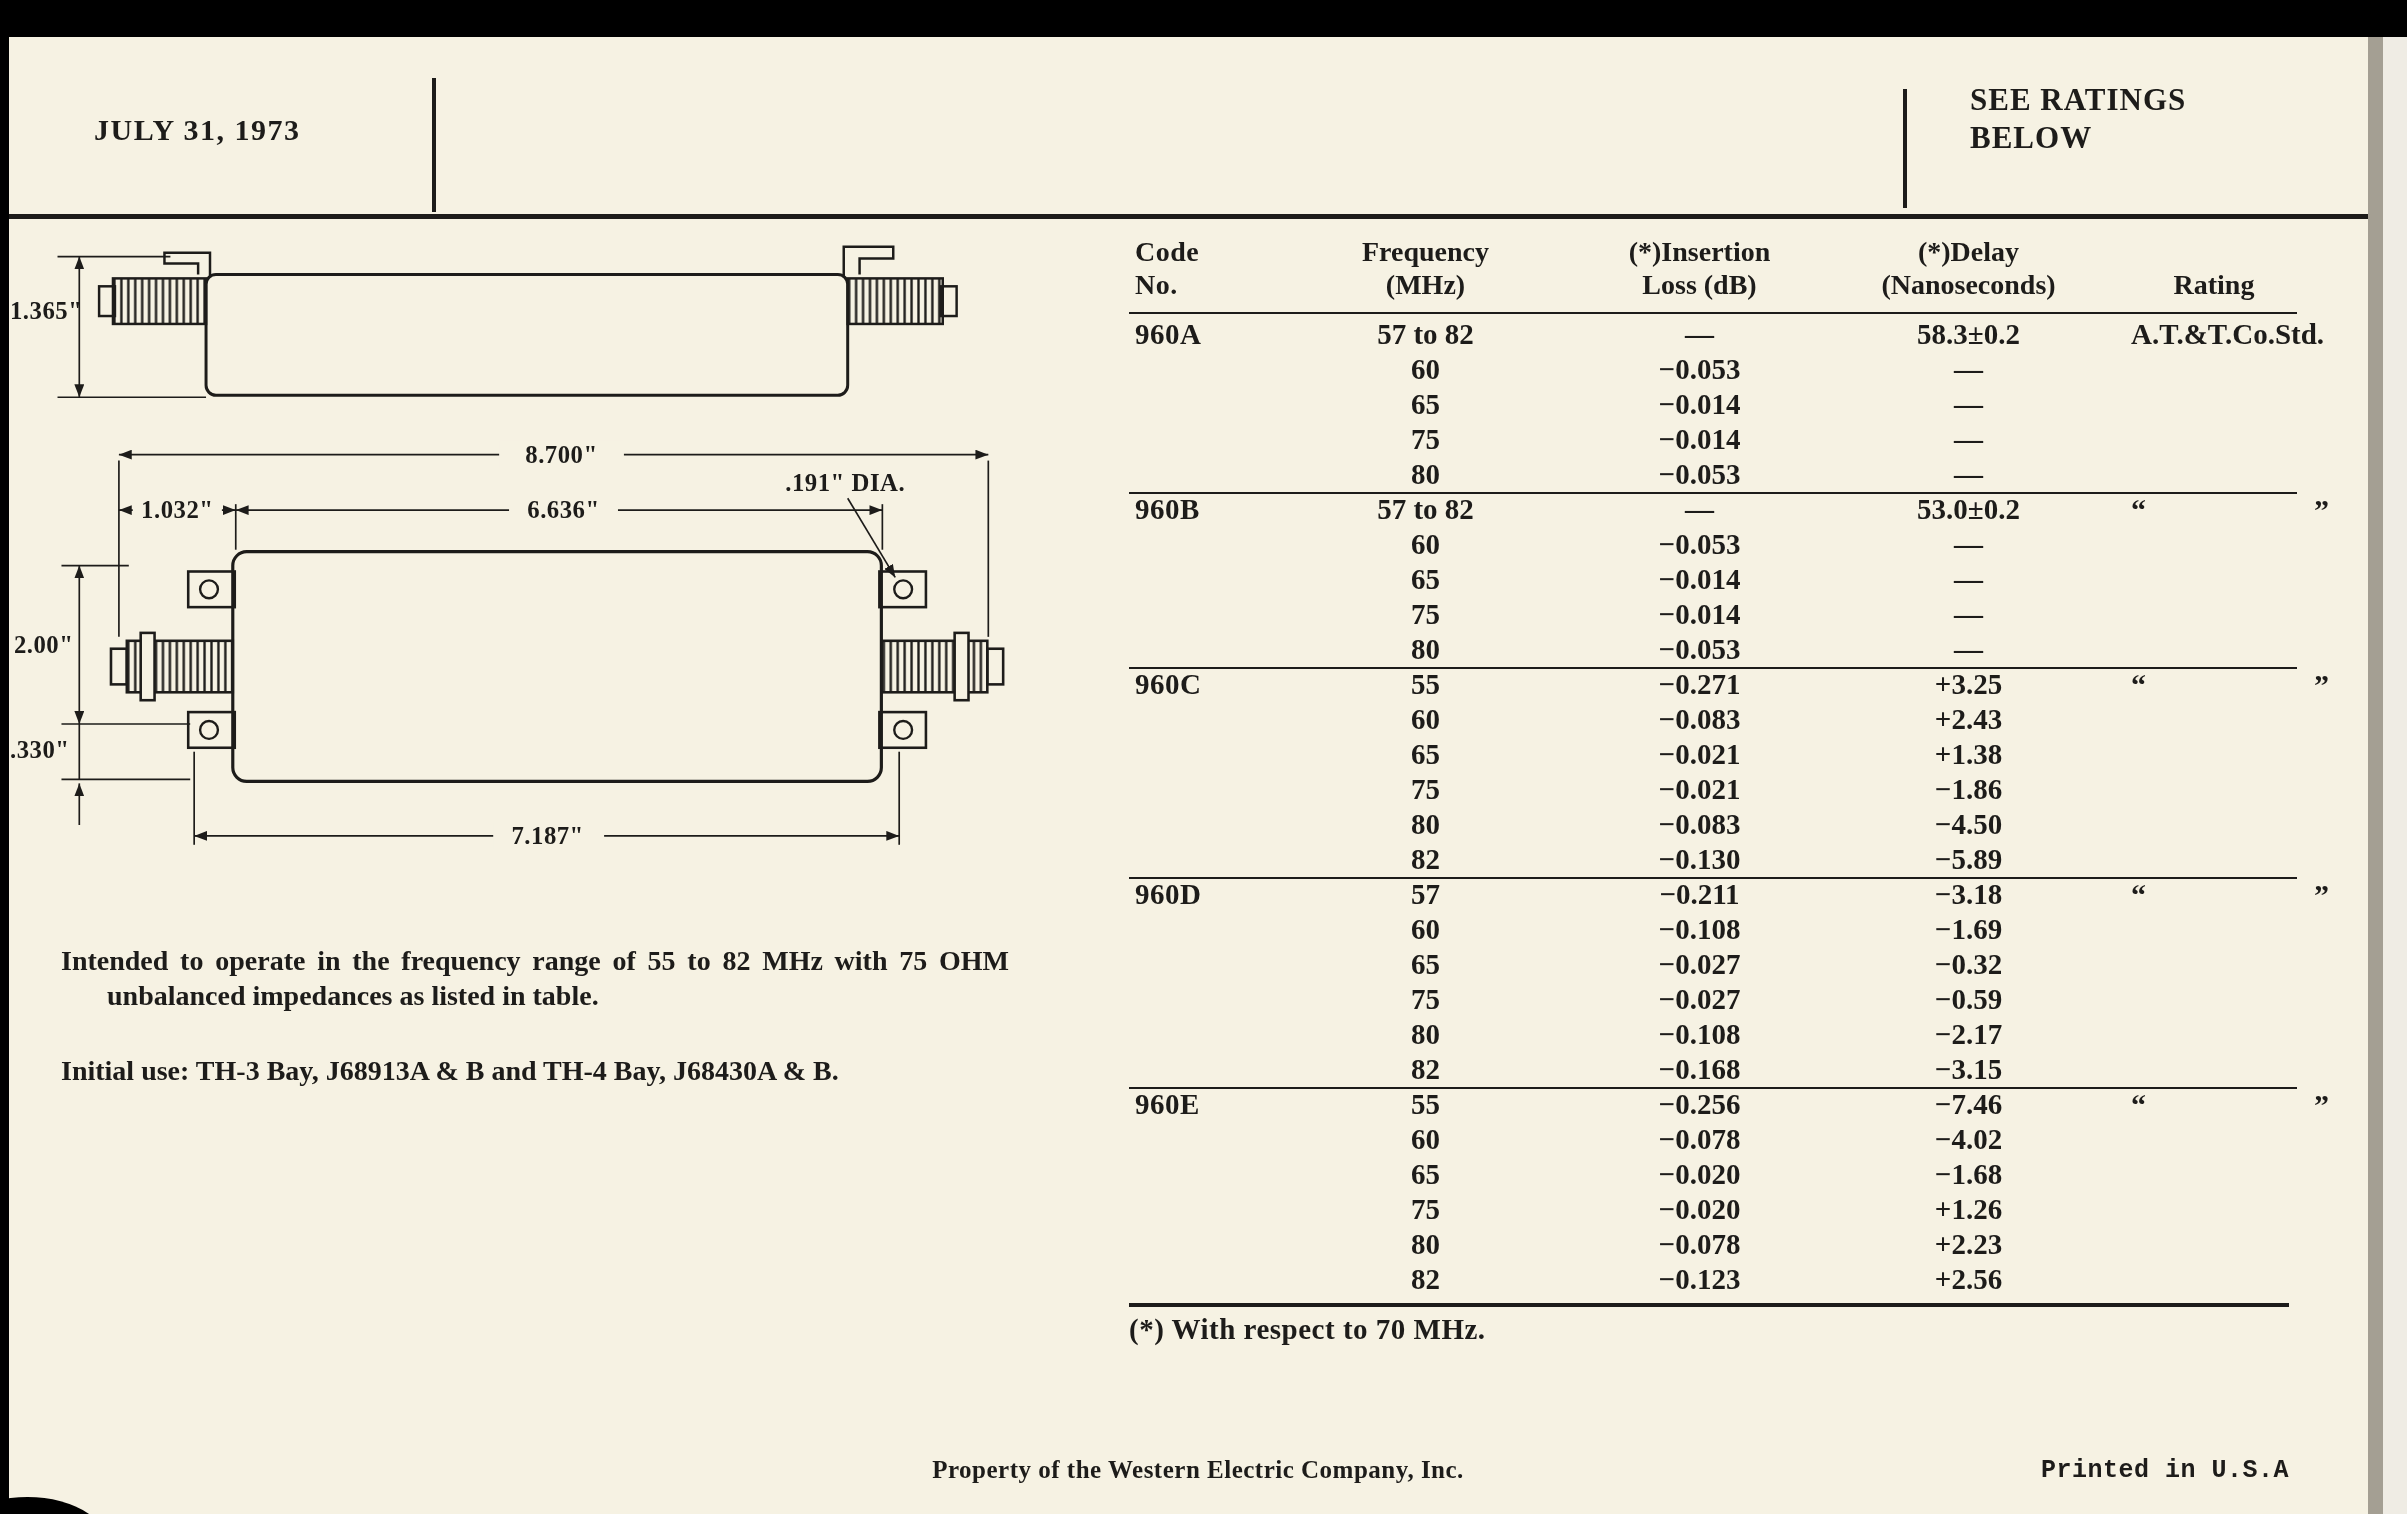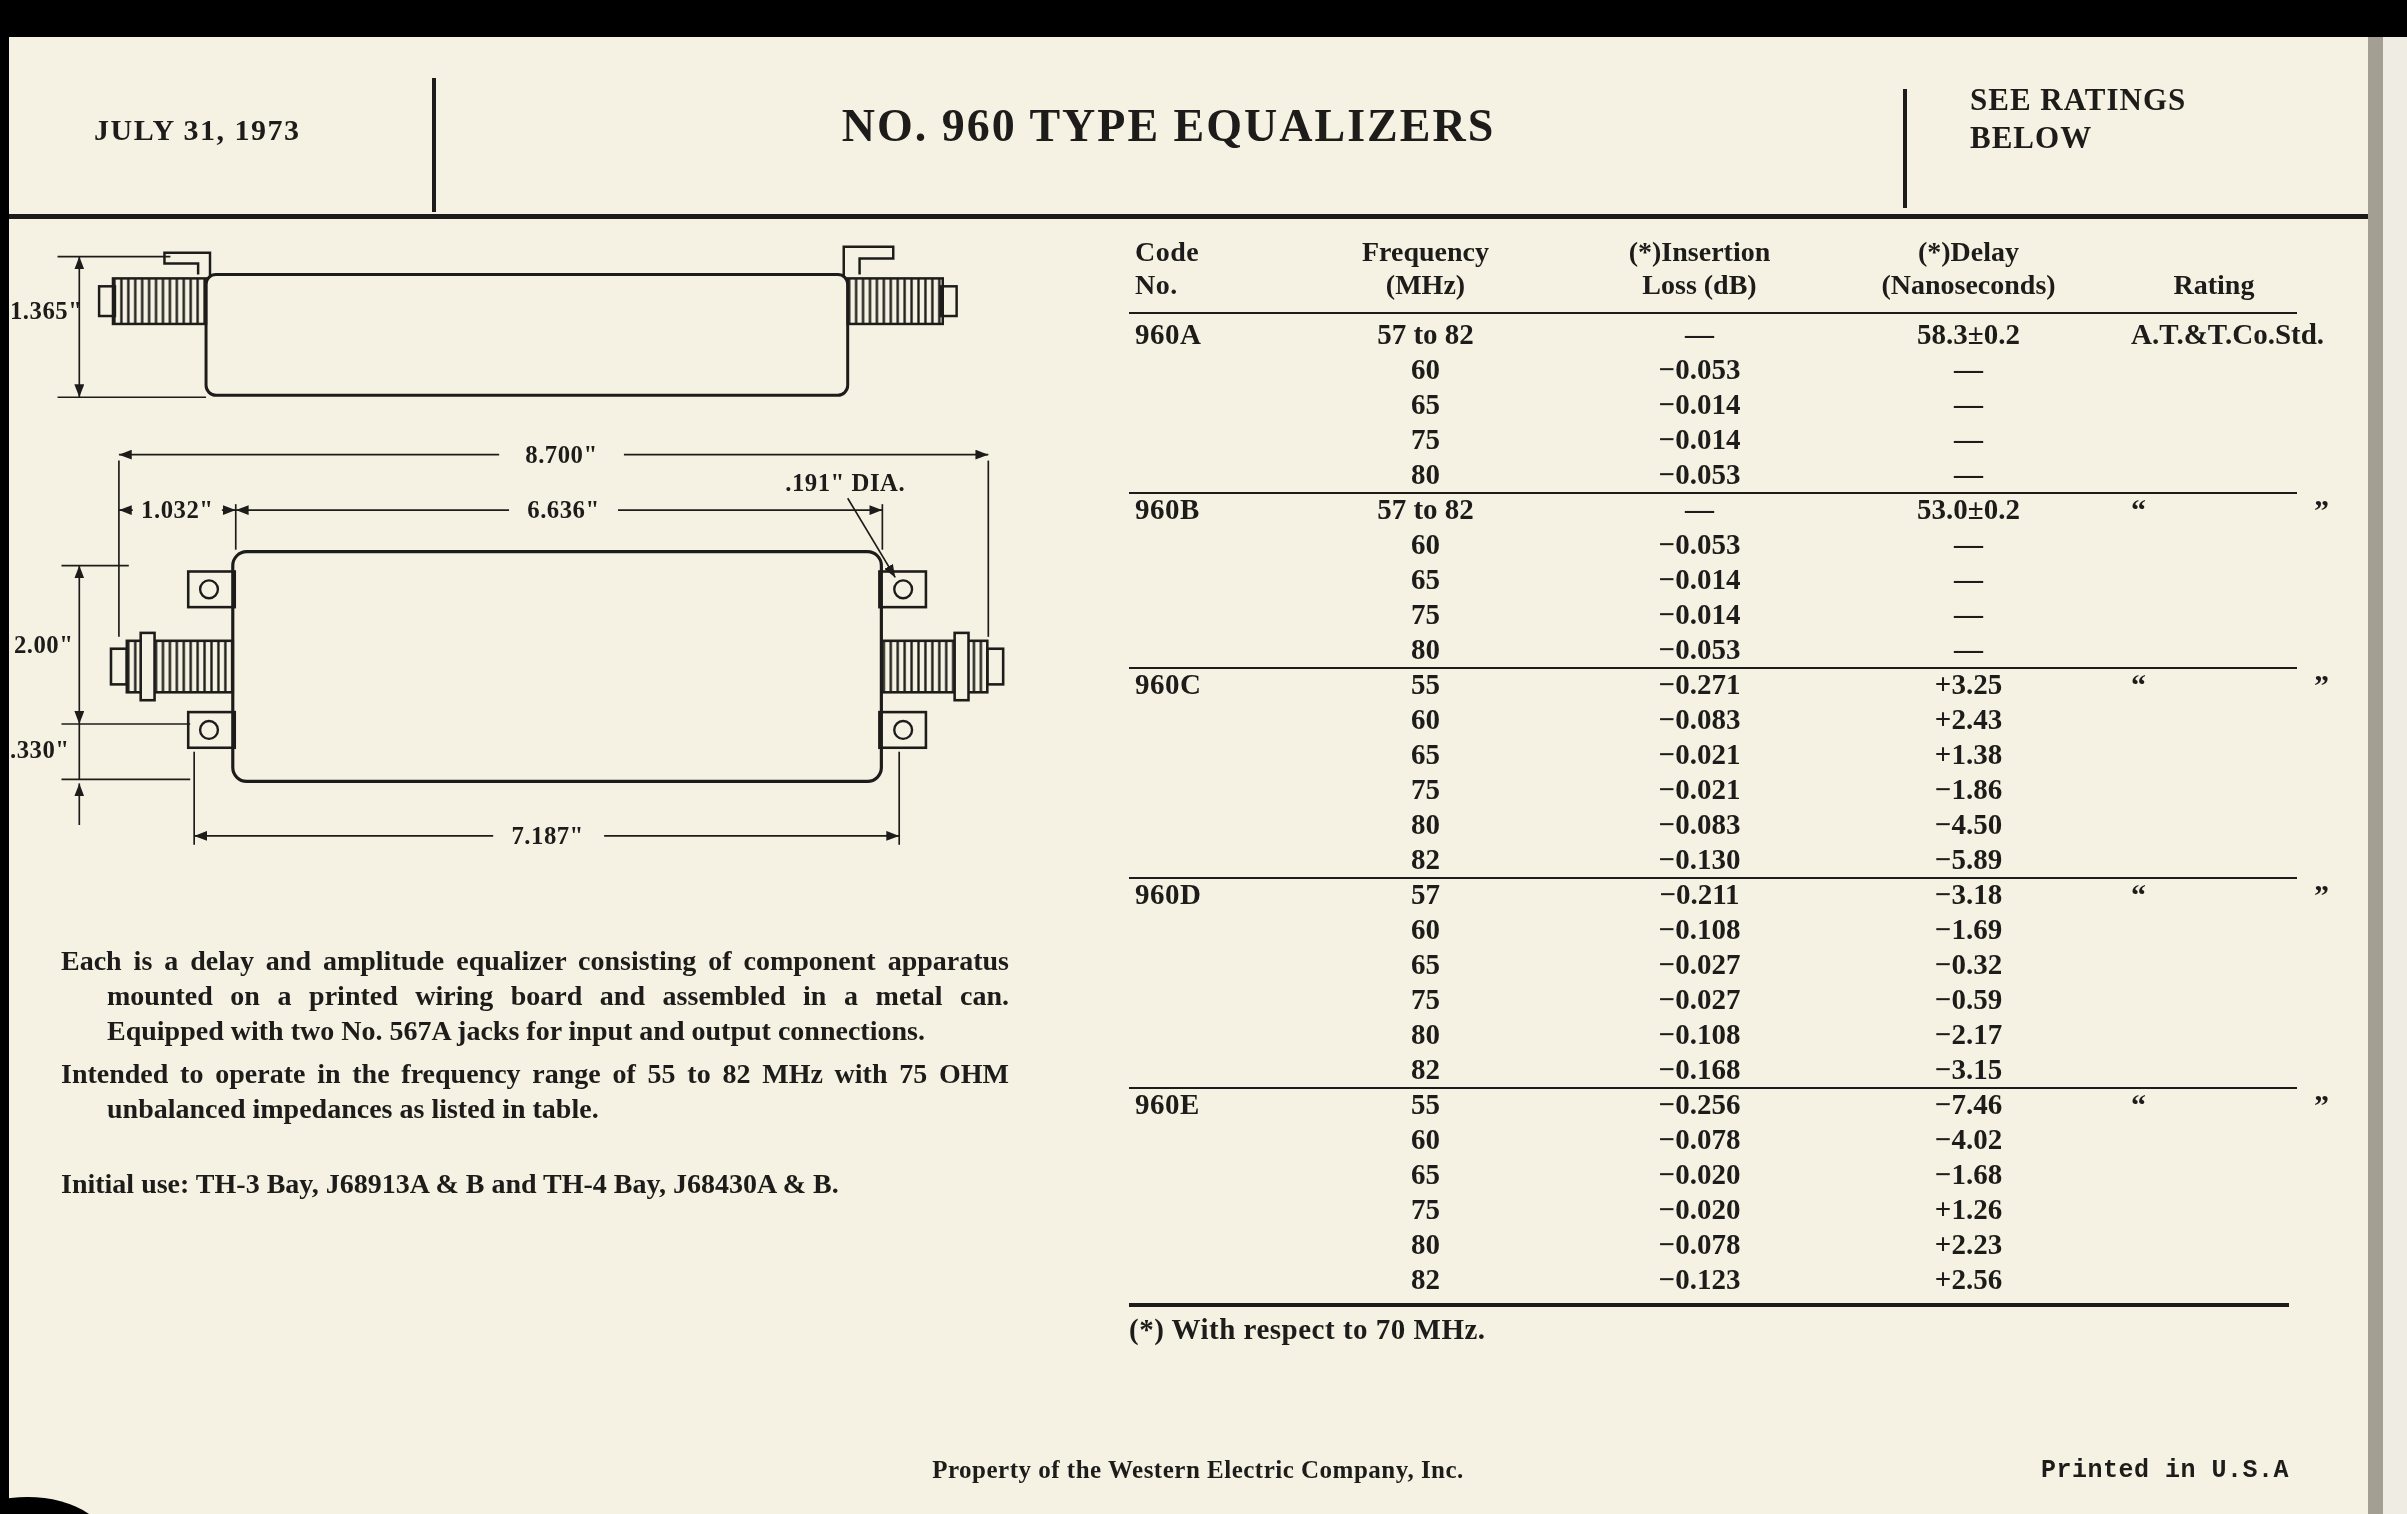--- a/index.html
+++ b/index.html
@@ -60,21 +60,20 @@
   .footer-left  { position:absolute; left:881px;  top:1432px; width:634px; text-align:center; font-size:25px; letter-spacing:0.5px; }
   .footer-right { position:absolute; left:2041px; top:1432px; font-size:25px; letter-spacing:0.5px;font-family:Liberation Mono, monospace; }
 </style>
 </head>
 <body>
 
 <div class="page">
   <div class="paper"></div>
 
   <div class="hdr-date">JULY 31, 1973</div>
-  <div class="hdr-title">NO. 960 TYPE EQUALIZERS</div>
   <div class="hdr-note">
     <div>SEE RATINGS</div>
     <div>BELOW</div>
   </div>
   <div class="vrule-left"></div>
   <div class="vrule-right"></div>
   <div class="hrule-main"></div>
 
   <svg class="drawing" viewBox="0 0 1140 715">
     <defs>
@@ -157,21 +156,20 @@
       <text x="179" y="304" text-anchor="middle">1.032"</text>
       <text x="569" y="304" text-anchor="middle">6.636"</text>
       <text x="793" y="277">.191" DIA.</text>
       <text x="14" y="440">2.00"</text>
       <text x="10" y="546">.330"</text>
       <text x="553" y="633" text-anchor="middle">7.187"</text>
     </g>
   </svg>
 
   <div class="desc">
-    <p class="hang">Each is a delay and amplitude equalizer consisting of component apparatus mounted on a printed wiring board and assembled in a metal can.  Equipped with two No. 567A jacks for input and output connections.</p>
     <p class="hang">Intended to operate in the frequency range of 55 to 82 MHz with 75 OHM unbalanced impedances as listed in table.</p>
     <p class="hang initial-use">Initial use:  TH-3 Bay, J68913A &amp; B and TH-4 Bay, J68430A &amp; B.</p>
   </div>
 
   <div class="thead">
     <div class="tcell c-code">
       <div>Code</div>
       <div>No.</div>
     </div>
     <div class="tcell c-freq">

